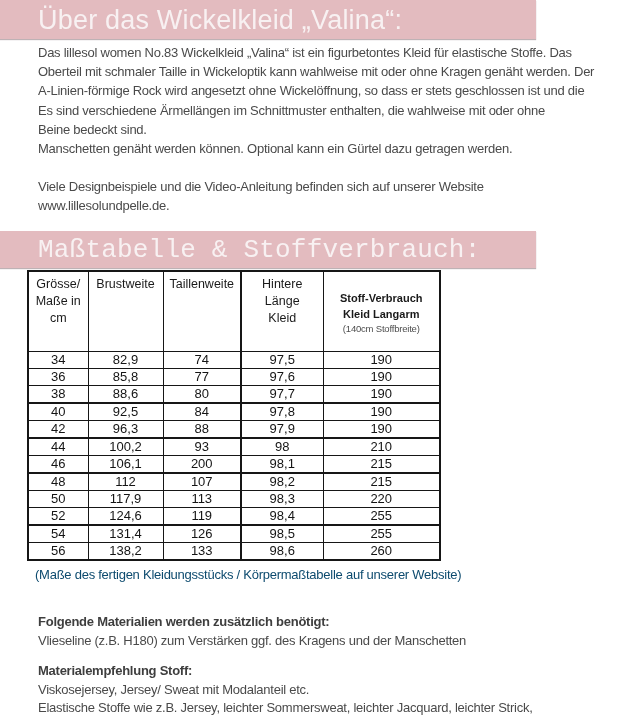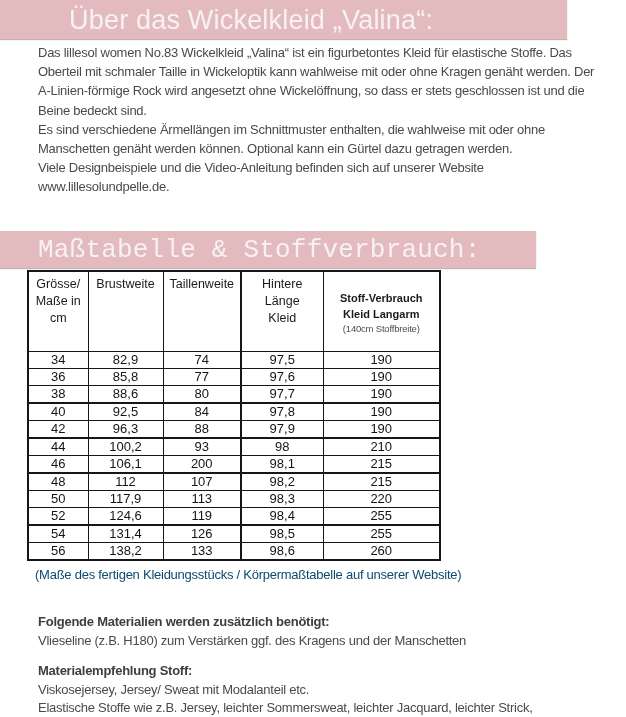--- a/index.html
+++ b/index.html
@@ -4,35 +4,35 @@
 <style>
   html,body { margin:0; padding:0; background:#fff; }
   .page {
     position:relative; width:626px; height:717px; background:#ffffff;
     font-family:"Liberation Sans", sans-serif; overflow:hidden;
   }
   .banner {
     position:absolute; left:0; width:536px; background:#e3bbbf;
     box-shadow:0 1px 1px rgba(110,85,90,0.45);
   }
-  .banner-1 { top:0; height:39px;padding-left:31px; }
+  .banner-1 { top:0; height:39px; }
   .banner-2 { top:231px; height:37px;font-family:Liberation Mono, monospace; }
   .banner h1, .banner h2 {
     margin:0; padding:5px 0 0 38px;
     font-size:27px; font-weight:300; letter-spacing:0.2px;
     color:#f8f1f2; white-space:nowrap;
   }
   .banner-2 h2 { font-size:26px; padding-top:4px; }
 
   .about-text {
     position:absolute; left:38px; top:43px; width:560px;
     font-size:13px; line-height:19.2px; letter-spacing:-0.25px; color:#4a4a4a;
   }
   .text-line { white-space:nowrap; }
-  .gap-before { }
+  .gap-before { margin-top:19px; }
 
   table.size-table {
     position:absolute; left:27px; top:270px;
     border-collapse:collapse; table-layout:fixed;
     background:#fff; color:#1a1a1a;
   }
   table.size-table, table.size-table th, table.size-table td {
     border:1px solid #161616;
   }
   table.size-table { border-width:2px; }
@@ -68,22 +68,22 @@
 <div class="page">
 
   <div class="banner banner-1">
     <h1>Über das Wickelkleid „Valina“:</h1>
   </div>
 
   <div class="about-text">
     <div class="text-line">Das lillesol women No.83 Wickelkleid „Valina“ ist ein figurbetontes Kleid für elastische Stoffe. Das</div>
     <div class="text-line">Oberteil mit schmaler Taille in Wickeloptik kann wahlweise mit oder ohne Kragen genäht werden. Der</div>
     <div class="text-line">A-Linien-förmige Rock wird angesetzt ohne Wickelöffnung, so dass er stets geschlossen ist und die</div>
+    <div class="text-line">Es sind verschiedene Ärmellängen im Schnittmuster enthalten, die wahlweise mit oder ohne</div>
     <div class="text-line">Beine bedeckt sind.</div>
-    <div class="text-line">Es sind verschiedene Ärmellängen im Schnittmuster enthalten, die wahlweise mit oder ohne</div>
     <div class="text-line">Manschetten genäht werden können. Optional kann ein Gürtel dazu getragen werden.</div>
     <div class="text-line gap-before">Viele Designbeispiele und die Video-Anleitung befinden sich auf unserer Website</div>
     <div class="text-line">www.lillesolundpelle.de.</div>
   </div>
 
   <div class="banner banner-2">
     <h2>Maßtabelle &amp; Stoffverbrauch:</h2>
   </div>
 
   <table class="size-table">

